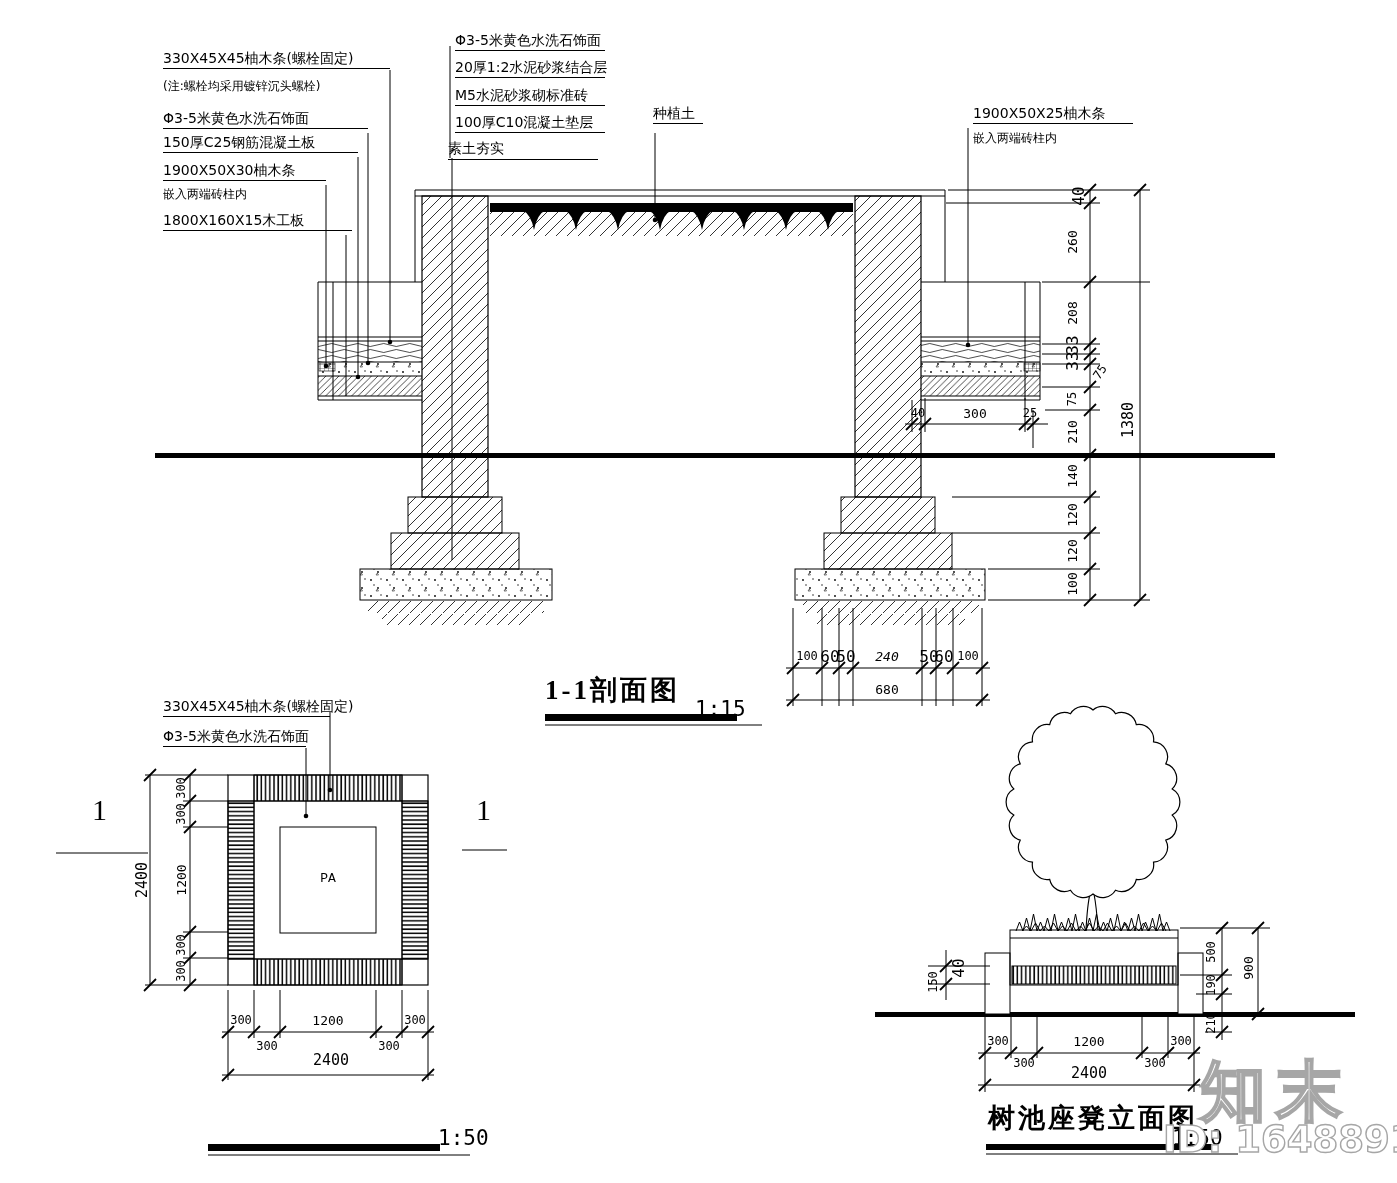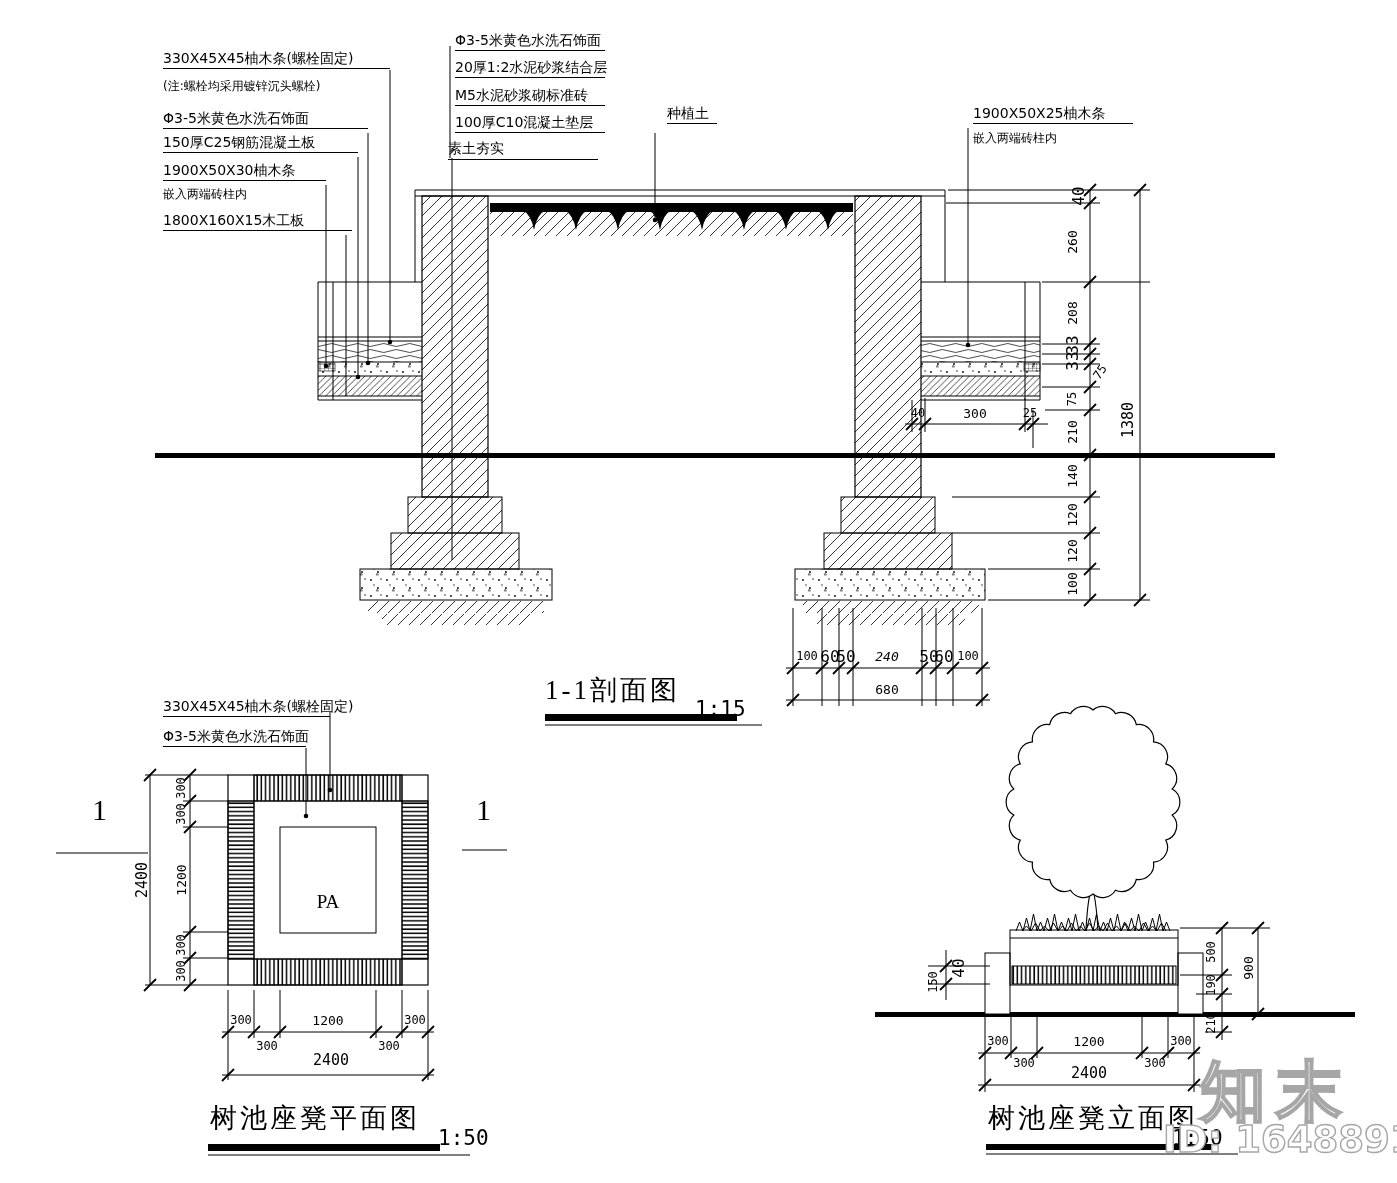--- a/index.html
+++ b/index.html
@@ -9,26 +9,26 @@
   .lbl{position:absolute;font-size:14px;line-height:1.15;white-space:nowrap;z-index:2;}
   .u{border-bottom:1.3px solid #000;padding-bottom:2px;}
   .sm{font-size:12px;}
   .dim{position:absolute;font-size:13px;font-family:"DejaVu Sans Mono",monospace;
        transform:translate(-50%,-50%);white-space:nowrap;z-index:2;}
   .vdim{transform:translate(-50%,-50%) rotate(-90deg);}
   .ddim{transform:translate(-50%,-50%) rotate(-55deg);}
   .s11{font-size:16px;}
   .s12{font-size:12px;}
   .s15{font-size:15px;}
-  .title{position:absolute;font-family:"Liberation Serif",serif;font-size:27px;font-weight:normal;
+  .title{position:absolute;font-family:"Liberation Serif",serif;font-size:27px;font-weight:bold;
          letter-spacing:3px;white-space:nowrap;z-index:2;}
   .scale{position:absolute;font-family:"DejaVu Sans Mono",monospace;font-size:21px;z-index:2;}
   .marker{position:absolute;font-family:"Liberation Serif",serif;font-size:30px;z-index:2;}
-  .pa{position:absolute;font-size:19px;font-family:Liberation Serif, serif;
-      transform:translate(-50%,-50%);z-index:2;margin-top:24px;}
+  .pa{position:absolute;font-size:13px;font-family:Liberation Mono, monospace;
+      transform:translate(-50%,-50%);z-index:2;}
 </style>
 </head>
 <body>
 
 <div class="canvas">
 
   <svg class="layer" width="1397" height="1183">
     <defs>
       <pattern id="hatch" width="11" height="11" patternUnits="userSpaceOnUse">
         <path d="M-2,2 l4,-4 M0,11 L11,0 M9,13 l4,-4" stroke="#000" stroke-width="0.8" fill="none"></path>
@@ -304,21 +304,21 @@
   <div class="lbl u" style="left:163px;top:162px;width:163px;">1900X50X30柚木条</div>
   <div class="lbl sm" style="left:163px;top:188px;">嵌入两端砖柱内</div>
   <div class="lbl u" style="left:163px;top:212px;width:189px;">1800X160X15木工板</div>
 
   <div class="lbl u" style="left:455px;top:32px;width:150px;">Φ3-5米黄色水洗石饰面</div>
   <div class="lbl u" style="left:455px;top:59px;width:150px;">20厚1:2水泥砂浆结合层</div>
   <div class="lbl u" style="left:455px;top:87px;width:150px;">M5水泥砂浆砌标准砖</div>
   <div class="lbl u" style="left:455px;top:114px;width:150px;">100厚C10混凝土垫层</div>
   <div class="lbl u" style="left:448px;top:141px;width:150px;font-family:Liberation Mono, monospace;">素土夯实</div>
 
-  <div class="lbl u" style="left:667px;top:105px;width:50px;">种植土</div>
+  <div class="lbl u" style="left:653px;top:105px;width:50px;">种植土</div>
 
   <div class="lbl u" style="left:973px;top:105px;width:160px;">1900X50X25柚木条</div>
   <div class="lbl sm" style="left:973px;top:132px;">嵌入两端砖柱内</div>
 
   <div class="dim vdim s11" style="left:1078px;top:196px;">40</div>
   <div class="dim vdim" style="left:1072px;top:242px;">260</div>
   <div class="dim vdim" style="left:1072px;top:313px;">208</div>
   <div class="dim vdim s11" style="left:1072px;top:345px;">33</div>
   <div class="dim vdim s11" style="left:1072px;top:361px;">33</div>
   <div class="dim ddim s12" style="left:1100px;top:372px;">75</div>
@@ -359,21 +359,20 @@
   <div class="dim vdim s12" style="left:181px;top:971px;">300</div>
   <div class="dim vdim s15" style="left:142px;top:880px;">2400</div>
 
   <div class="dim s12" style="left:241px;top:1020px;">300</div>
   <div class="dim" style="left:328px;top:1020px;">1200</div>
   <div class="dim s12" style="left:415px;top:1020px;">300</div>
   <div class="dim s12" style="left:267px;top:1046px;">300</div>
   <div class="dim s12" style="left:389px;top:1046px;">300</div>
   <div class="dim s15" style="left:331px;top:1060px;">2400</div>
 
-  <div class="title" style="left:210px;top:1100px;">树池座凳平面图</div>
   <div class="scale" style="left:438px;top:1126px;">1:50</div>
 
   <div class="dim vdim s12" style="left:933px;top:982px;">150</div>
   <div class="dim vdim s11" style="left:958px;top:968px;">40</div>
   <div class="dim vdim s12" style="left:1211px;top:952px;">500</div>
   <div class="dim vdim s12" style="left:1211px;top:985px;">190</div>
   <div class="dim vdim s12" style="left:1211px;top:1023px;">210</div>
   <div class="dim vdim" style="left:1248px;top:968px;">900</div>
 
   <div class="dim s12" style="left:998px;top:1041px;">300</div>

